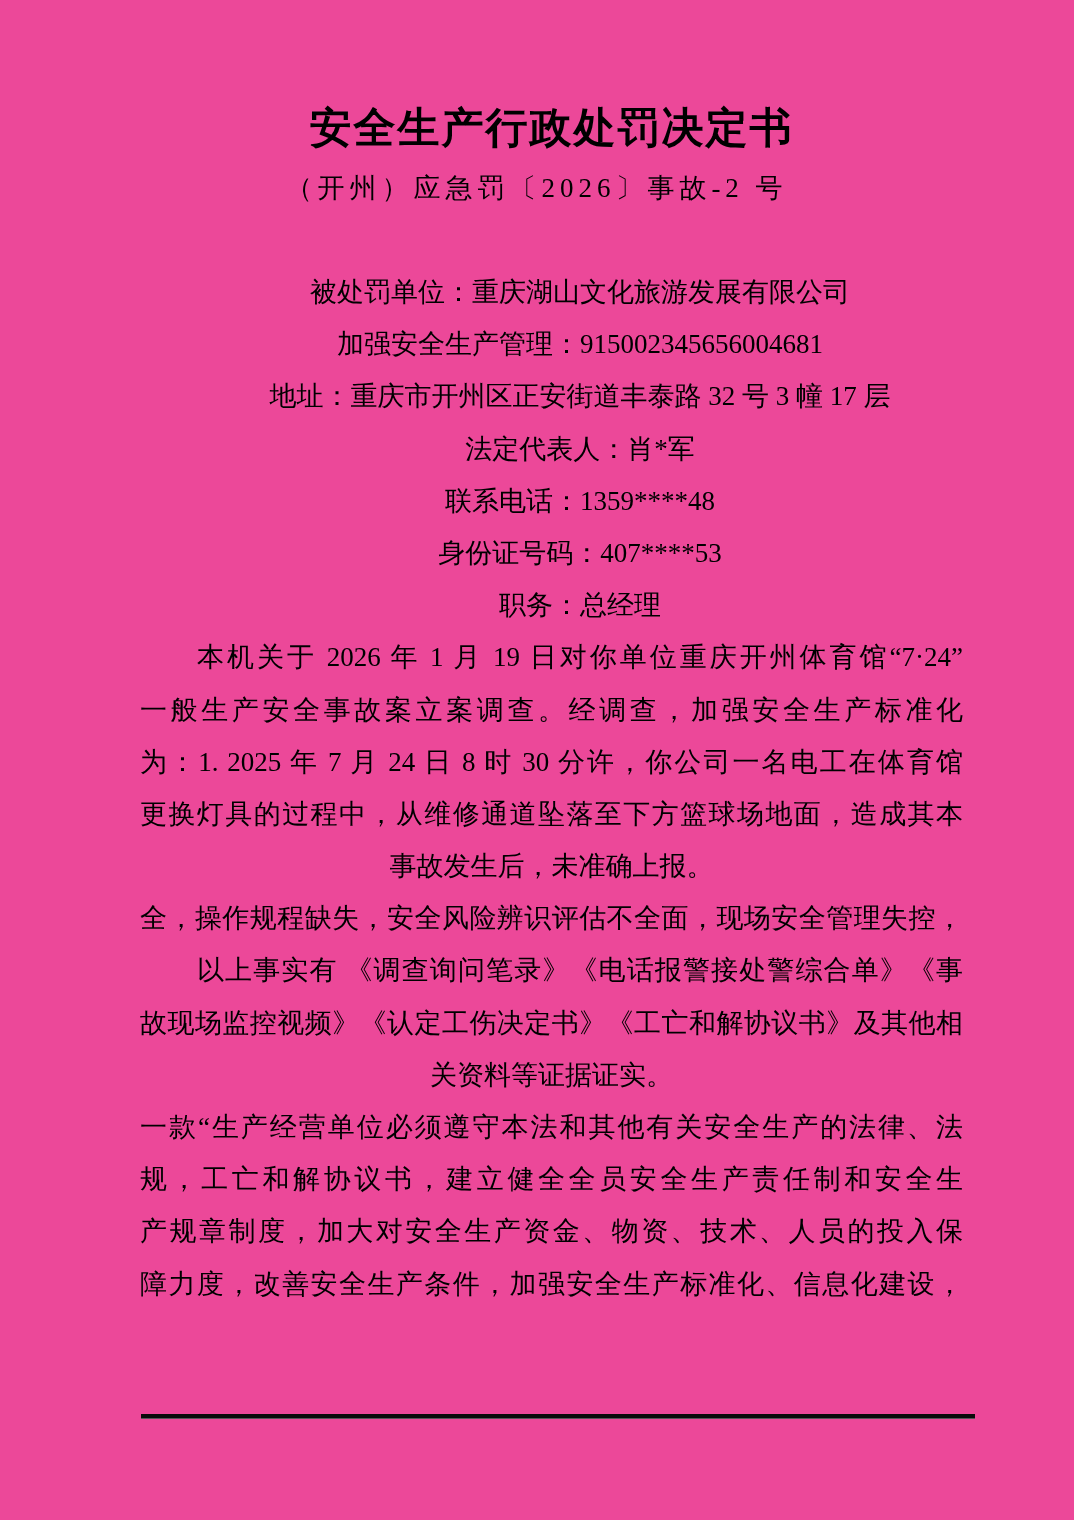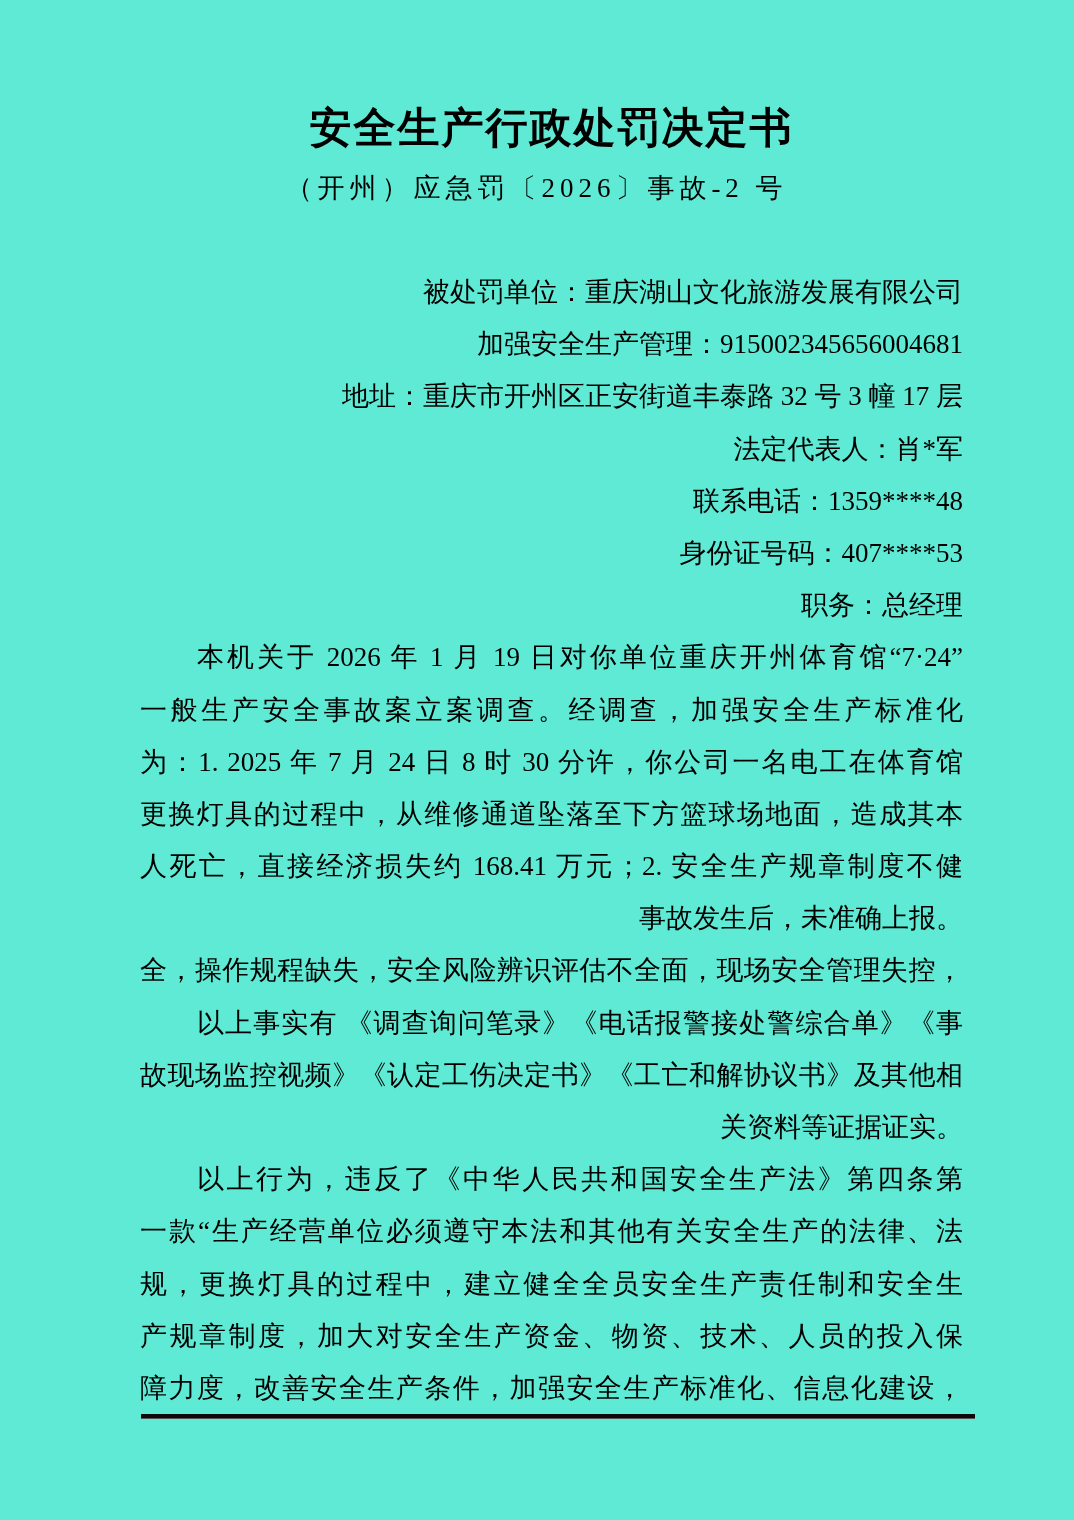--- a/index.html
+++ b/index.html
@@ -4,21 +4,21 @@
 <style>
   html, body {
     margin: 0;
     padding: 0;
     background: #ffffff;
   }
   .page {
     position: relative;
     width: 1074px;
     height: 1520px;
-    background: #5eead4;
+    background: #ec4899;
     color: #000000;
     font-family: "Liberation Serif", "DejaVu Serif", serif;
     overflow: hidden;
   }
   .doc-title {
     position: absolute;
     left: 140px;
     top: 100px;
     width: 823px;
     text-align: center;
@@ -41,21 +41,21 @@
     position: absolute;
     left: 140px;
     top: 266px;
     width: 823px;
     font-size: 27px;
     line-height: 52.2px;
   }
   .line {
     height: 52.2px;
     overflow: visible;
-    text-align: right;
+    text-align: center;
   }
   .line.fill {
     text-align: justify;
     text-align-last: justify;
     font-family: Liberation Serif, serif;
   }
   .line.indent {
     text-indent: 57px;
   }
   .bottom-rule {
@@ -85,35 +85,33 @@
     <div class="line indent">法定代表人：肖*军</div>
     <div class="line indent">联系电话：1359****48</div>
     <div class="line indent">身份证号码：407****53</div>
     <div class="line indent">职务：总经理</div>
 
     <div>
       <div class="line indent fill">本机关于 2026 年 1 月 19 日对你单位重庆开州体育馆“7·24”</div>
       <div class="line fill">一般生产安全事故案立案调查。经调查，加强安全生产标准化</div>
       <div class="line fill">为：1. 2025 年 7 月 24 日 8 时 30 分许，你公司一名电工在体育馆</div>
       <div class="line fill">更换灯具的过程中，从维修通道坠落至下方篮球场地面，造成其本</div>
-      <div class="line fill">人死亡，直接经济损失约 168.41 万元；2. 安全生产规章制度不健</div>
       <div class="line">事故发生后，未准确上报。</div>
       <div class="line fill">全，操作规程缺失，安全风险辨识评估不全面，现场安全管理失控，</div>
     </div>
 
     <div>
       <div class="line indent fill">以上事实有 《调查询问笔录》《电话报警接处警综合单》《事</div>
       <div class="line fill">故现场监控视频》《认定工伤决定书》《工亡和解协议书》及其他相</div>
       <div class="line">关资料等证据证实。</div>
     </div>
 
     <div>
-      <div class="line indent fill">以上行为，违反了《中华人民共和国安全生产法》第四条第</div>
       <div class="line fill">一款“生产经营单位必须遵守本法和其他有关安全生产的法律、法</div>
-      <div class="line fill">规，更换灯具的过程中，建立健全全员安全生产责任制和安全生</div>
+      <div class="line fill">规，工亡和解协议书，建立健全全员安全生产责任制和安全生</div>
       <div class="line fill">产规章制度，加大对安全生产资金、物资、技术、人员的投入保</div>
       <div class="line fill">障力度，改善安全生产条件，加强安全生产标准化、信息化建设，</div>
     </div>
 
   </div>
 
   <div class="bottom-rule"></div>
 
 </div>
 

